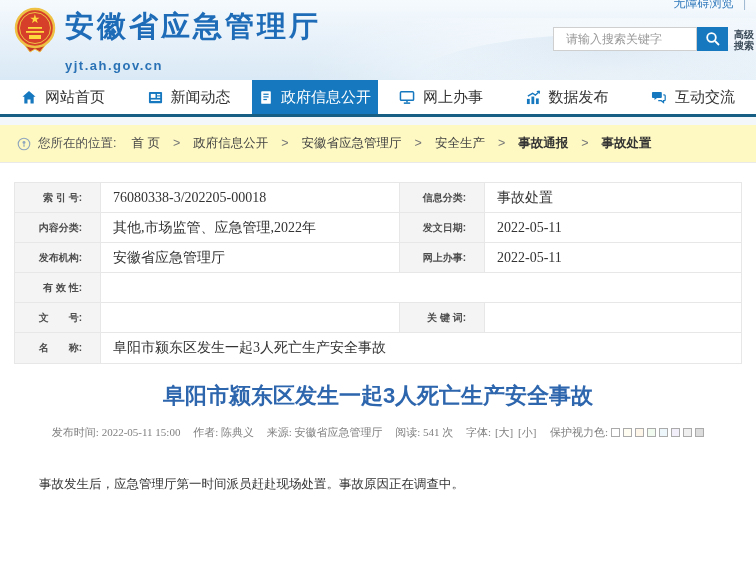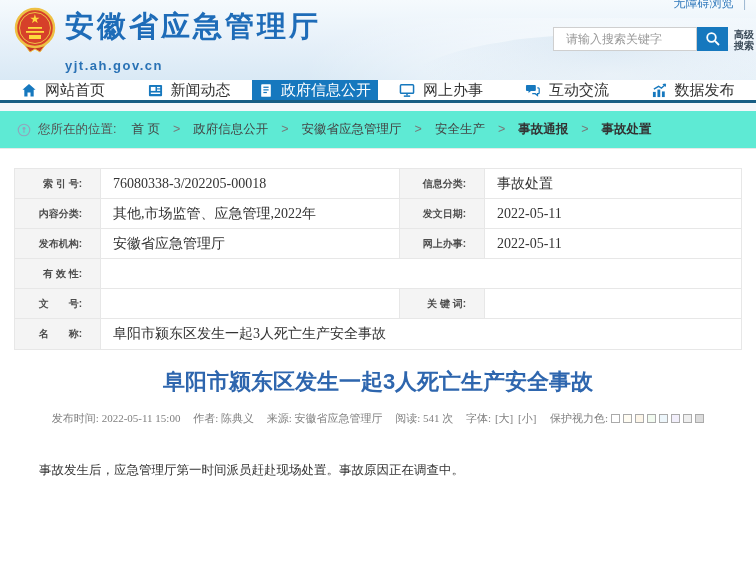--- a/index.html
+++ b/index.html
@@ -26,31 +26,31 @@
   .search-wrap { position:absolute; left:553px; top:27px; display:flex; z-index:3; }
   .search-input { width:144px; height:24px; border:1px solid #cfcfcf; background:#fff;
     font-size:12px; padding:0 12px; color:#333; outline:none; }
   .search-input::placeholder { color:#999; }
   .search-btn { width:31px; height:24px; background:#1678be; border:none; display:flex;
     align-items:center; justify-content:center; cursor:pointer; }
   .adv-search { position:absolute; left:734px; top:29px; width:24px; font-size:10px; line-height:11px;
     font-weight:bold; color:#3a4a58; z-index:3; }
 
   
-  .nav { display:flex; height:23px; background:#fff; border-bottom:3px solid #175e84; }
+  .nav { display:flex; height:37px; background:#fff; border-bottom:3px solid #175e84; }
   .nav-item { flex:1; display:flex; align-items:center; justify-content:center;
     font-size:15px; color:#333; cursor:pointer; }
   .nav-item.active { background:#1678be; color:#fff; }
   .nav-icon { display:inline-flex; margin-right:8px; color:#1678be; }
   .nav-item.active .nav-icon { color:#fff; }
   .sub-strip { height:8px; background:#f3f7fa; }
 
   
   .breadcrumb { height:38px; display:flex; align-items:center; padding-left:17px;
-    font-size:12.5px; color:#555; border-bottom:1px solid #e9e9e9; background:#5eead4; }
+    font-size:12.5px; color:#555; border-bottom:1px solid #e9e9e9; background:#fef9c3; }
   .bc-icon { display:inline-flex; margin-right:7px; }
   .bc-prefix { color:#555; margin-right:3px; }
   .bc-link { color:#444; text-decoration:none; margin:0 12px; cursor:pointer; }
   .bc-link.bold { font-weight:bold; color:#333; }
   .bc-sep { color:#777; margin:0 1px; }
 
   
   .info-table { margin:19px 14px 0; border:1px solid #e7e7e7; }
   .it-row { display:flex; height:30px; border-bottom:1px solid #e7e7e7; }
   .it-row:last-child { border-bottom:none; }
@@ -150,38 +150,38 @@
           <svg width="16" height="15" viewBox="0 0 16 16">
             <rect x="1" y="1.8" width="14" height="9.2" rx="1" fill="none" stroke="currentColor" stroke-width="1.6"></rect>
             <rect x="7.2" y="11" width="1.6" height="2.4" fill="currentColor"></rect>
             <rect x="4.6" y="13.2" width="6.8" height="1.6" fill="currentColor"></rect>
           </svg>
         </span>
         <span>网上办事</span>
       </div>
       <div class="nav-item">
         <span class="nav-icon">
-          <svg width="16" height="15" viewBox="0 0 16 16">
-            <path d="M1.5 2 h8.5 a1 1 0 0 1 1 1 v4.4 a1 1 0 0 1 -1 1 h-4.2 l-2.6 2.2 v-2.2 h-1.7 a1 1 0 0 1 -1 -1 V3 a1 1 0 0 1 1 -1 z" fill="currentColor"></path>
-            <path d="M12.6 5.2 h1 a1 1 0 0 1 1 1 v4.2 a1 1 0 0 1 -1 1 h-0.8 v2 l-2.4 -2 h-3.2" fill="none" stroke="currentColor" stroke-width="1.3"></path>
-          </svg>
-        </span>
-        <span>互动交流</span>
-      </div>
-      <div class="nav-item">
-        <span class="nav-icon">
           <svg width="15" height="15" viewBox="0 0 16 16">
             <rect x="1" y="9.5" width="3" height="5.5" fill="currentColor"></rect>
             <rect x="5.8" y="7" width="3" height="8" fill="currentColor"></rect>
             <rect x="10.6" y="9" width="3" height="6" fill="currentColor"></rect>
             <path d="M2 6.5 L7 3.5 L10 5.5 L14.2 1.5" stroke="currentColor" stroke-width="1.5" fill="none"></path>
             <path d="M14.5 1.2 l-3 0.3 m3 -0.3 l-0.4 2.8" stroke="currentColor" stroke-width="1.1" fill="none"></path>
           </svg>
         </span>
         <span>数据发布</span>
+      </div>
+      <div class="nav-item">
+        <span class="nav-icon">
+          <svg width="16" height="15" viewBox="0 0 16 16">
+            <path d="M1.5 2 h8.5 a1 1 0 0 1 1 1 v4.4 a1 1 0 0 1 -1 1 h-4.2 l-2.6 2.2 v-2.2 h-1.7 a1 1 0 0 1 -1 -1 V3 a1 1 0 0 1 1 -1 z" fill="currentColor"></path>
+            <path d="M12.6 5.2 h1 a1 1 0 0 1 1 1 v4.2 a1 1 0 0 1 -1 1 h-0.8 v2 l-2.4 -2 h-3.2" fill="none" stroke="currentColor" stroke-width="1.3"></path>
+          </svg>
+        </span>
+        <span>互动交流</span>
       </div>
     </div>
   <div class="sub-strip"></div>
 
   <div class="breadcrumb">
     <svg class="bc-icon" width="14" height="14" viewBox="0 0 16 16">
       <circle cx="8" cy="8" r="6.6" fill="none" stroke="#8fa6bc" stroke-width="1.3"></circle>
       <circle cx="8" cy="6.3" r="1.7" fill="#8fa6bc"></circle>
       <path d="M8 8.2 L8 11.2" stroke="#8fa6bc" stroke-width="1.4"></path>
     </svg>

